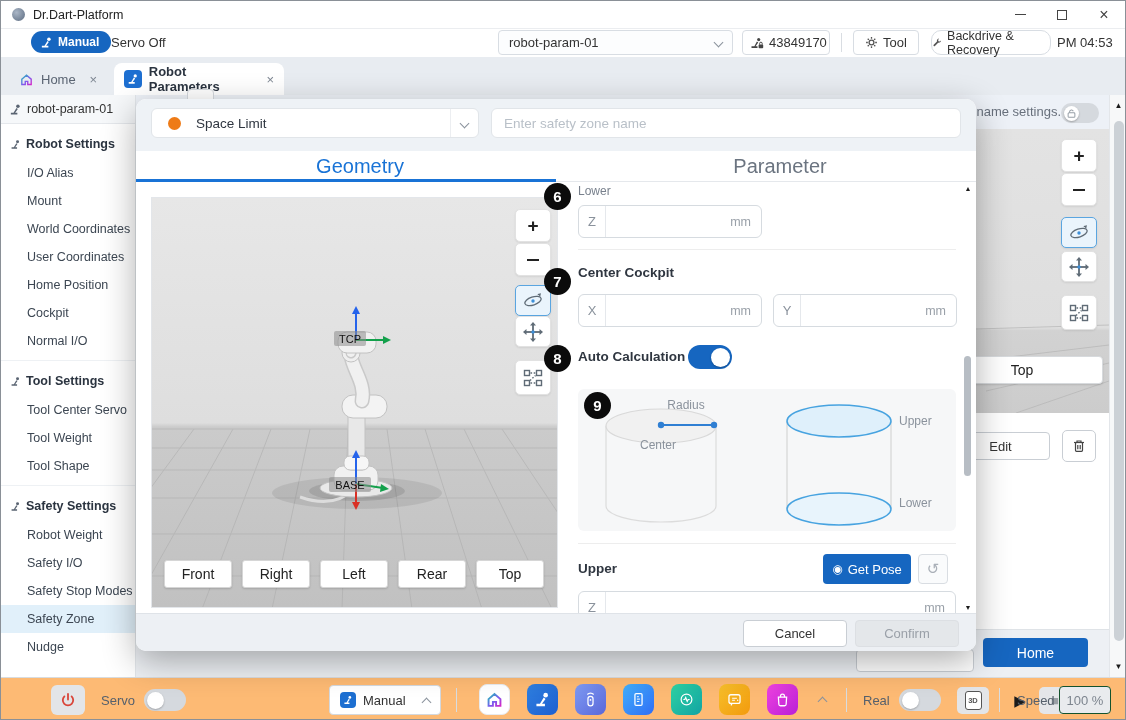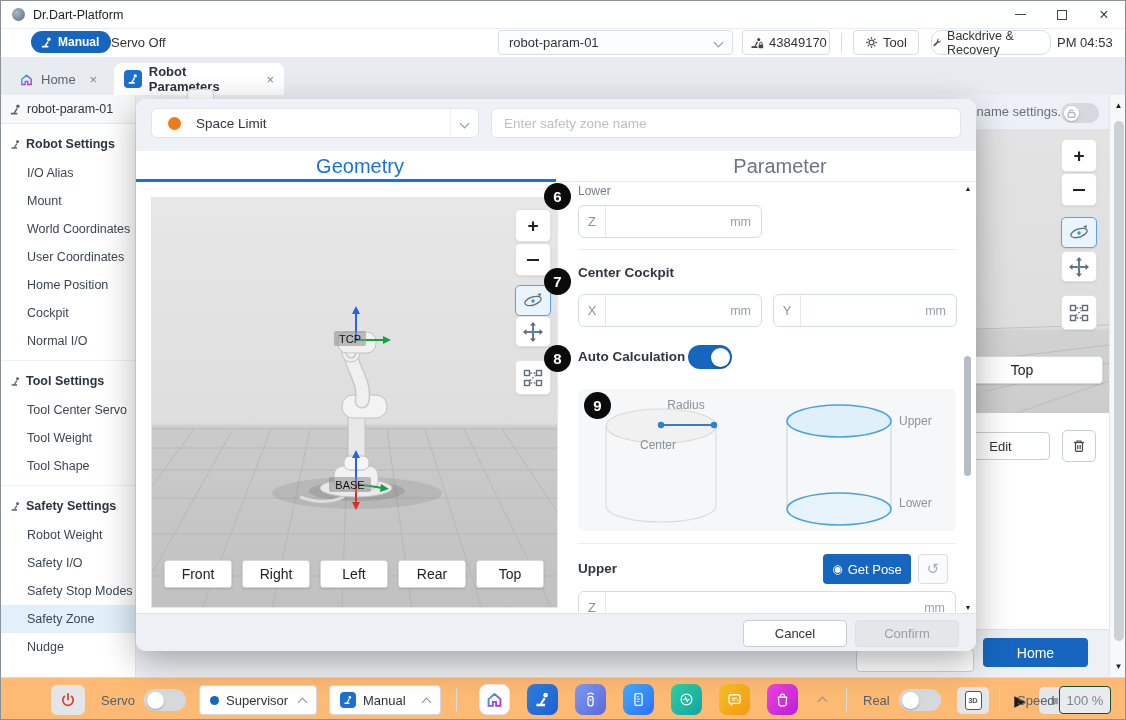--- a/index.html
+++ b/index.html
@@ -615,25 +615,20 @@
           <g stroke="#d9453a" stroke-width="1.8" fill="none" stroke-linecap="round">
             <path d="M8 2v5.5"></path>
             <path d="M4.4 4.4a5.2 5.2 0 1 0 7.2 0"></path>
           </g>
         </svg>
     </div>
     <div class="tk-label servo-label">Servo</div>
     <div class="toggle off servo-toggle">
         <div class="knob left"></div>
       </div>
-    <div class="tk-select sup-select">
-      <span class="sup-dot"></span>
-      <span>Supervisor</span>
-      <span class="chev up" style="margin-left:auto;"></span>
-    </div>
     <div class="tk-select man-select">
       <span class="man-ic">
           <svg width="10" height="10" viewBox="0 0 14 14">
             <g fill="#fff">
               <path d="M2 12.5h7v-2H6.6l2.9-4-1.5-1.2L4.9 10.5H2z"></path>
               <circle cx="9.6" cy="3.4" r="1.9"></circle>
             </g>
           </svg>
         </span>
       <span>Manual</span>

